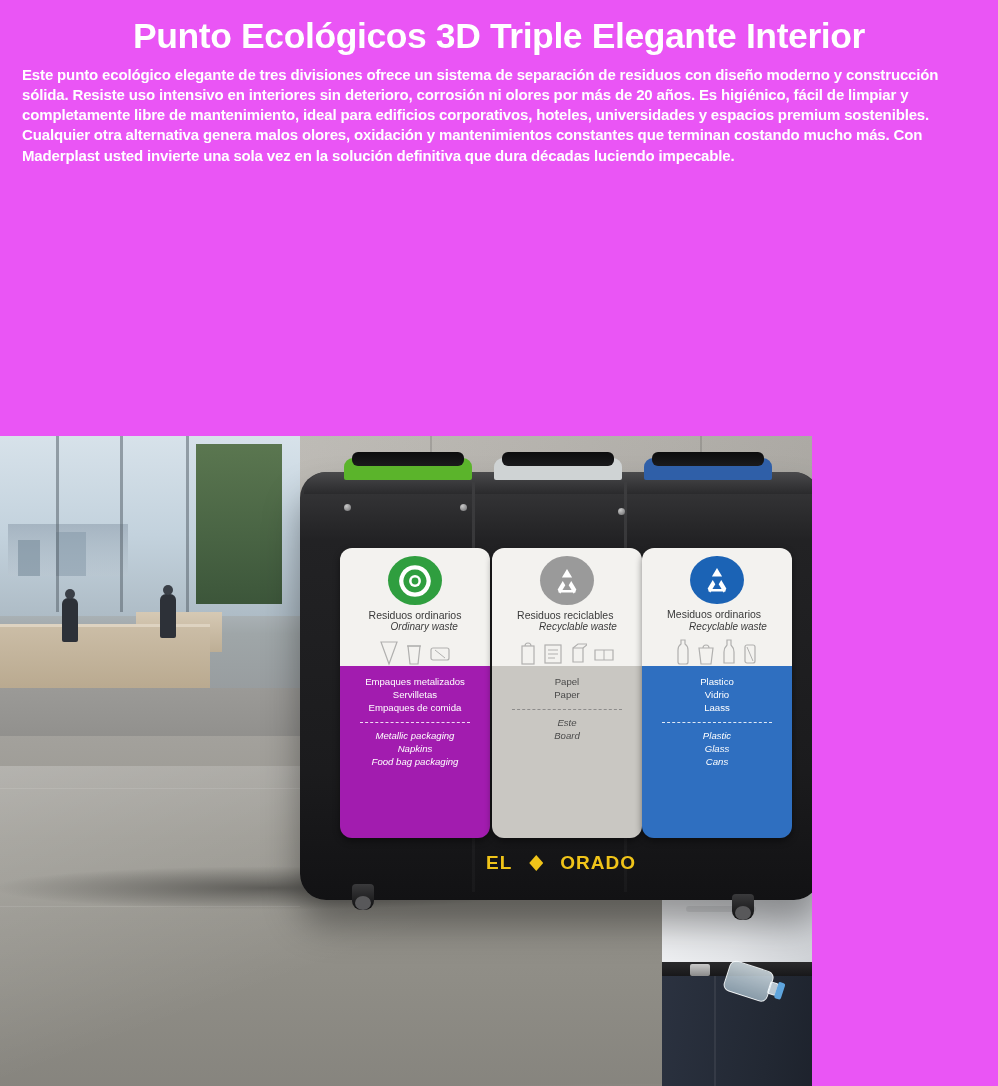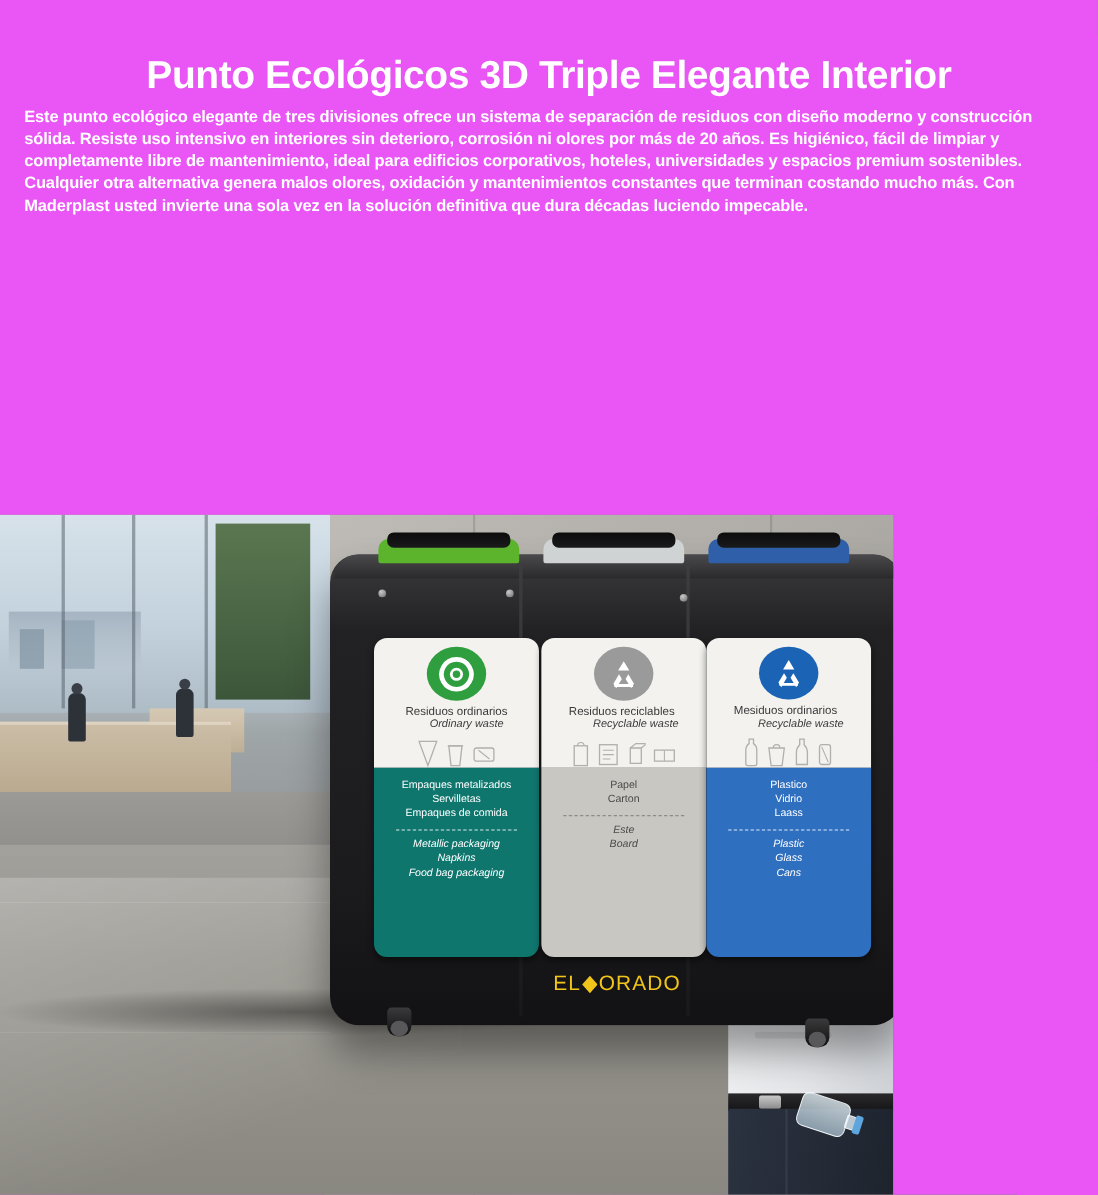--- a/index.html
+++ b/index.html
@@ -11,21 +11,20 @@
     background: #ea55f5;
     overflow: hidden;
     position: relative;
   }
 
   
   .promo-header {
     background: #ea55f5;
     padding: 14px 22px 8px 22px;
     height: 436px;
-    margin-top: 32px;
   }
   .promo-title {
     color: #ffffff;
     font-size: 35.5px;
     font-weight: bold;
     line-height: 1.28;
     letter-spacing: -0.4px;
     margin: 0 0 6px 0;
     text-align: center;
     text-shadow: 0 0 1px rgba(0,0,0,0.08);
@@ -282,21 +281,21 @@
     border: none; border-top: 1.5px dashed rgba(255,255,255,0.85);
     margin: 7px 14px;
   }
   .plate-sep.dark { border-top-color: rgba(120,120,120,0.75); }
   .plate-list em { display: block; font-style: italic; }
 
   
   .brand {
     position: absolute; left: 178px; top: 404px; width: 166px; height: 26px;
     display: flex; align-items: center; justify-content: center;
-    color: #f0c419; font-weight: normal; font-size: 19px; letter-spacing: 1px;
+    color: #f0c419; font-weight: bold; font-size: 19px; letter-spacing: 1px; gap: 16px;
   }
   .brand-diamond {
     display: inline-block; width: 14px; height: 16px; margin: 0 1px;
     background: #f0c419;
     clip-path: polygon(50% 0%, 100% 50%, 50% 100%, 0% 50%);
   }
   
   .caster {
     position: absolute; width: 22px; height: 26px;
     background: linear-gradient(180deg, #3a3a3c, #0f0f10);
@@ -424,21 +423,21 @@
           <svg class="picto" width="18" height="26" viewBox="0 0 18 26">
               <path d="M3 6 h12 l-2 18 h-8 Z" fill="none" stroke="#7a7a7a" stroke-width="1.2"></path>
               <path d="M2 6 h14" stroke="#7a7a7a" stroke-width="1.2"></path>
             </svg>
           <svg class="picto" width="22" height="26" viewBox="0 0 22 26">
               <rect x="2" y="8" width="18" height="12" rx="2" fill="none" stroke="#7a7a7a" stroke-width="1.2"></rect>
               <path d="M6 10 l10 8" stroke="#7a7a7a" stroke-width="1"></path>
             </svg>
         </div>
       </div>
-      <div class="plate-bottom" style="background:#0f766e;">
+      <div class="plate-bottom" style="background:#a21caf;">
         <div class="plate-list">
           <span style="white-space:pre-line;">Empaques metalizados
 Servilletas
 Empaques de comida</span>
         </div>
         <hr class="plate-sep">
         <div class="plate-list">
           <em style="white-space:pre-line;">Metallic packaging
 Napkins
 Food bag packaging</em>
@@ -475,21 +474,21 @@
             </svg>
           <svg class="picto" width="22" height="26" viewBox="0 0 22 26">
               <path d="M2 10 h18 v10 h-18 Z" fill="none" stroke="#7a7a7a" stroke-width="1.2"></path>
               <path d="M11 10 v10" stroke="#7a7a7a" stroke-width="1"></path>
             </svg>
         </div>
       </div>
       <div class="plate-bottom" style="background:#c9c7c2;">
         <div class="plate-list dark">
           <span style="white-space:pre-line;">Papel
-Carton</span>
+Paper</span>
         </div>
         <hr class="plate-sep dark">
         <div class="plate-list dark">
           <em style="white-space:pre-line;">Este
 Board</em>
         </div>
       </div>
     </div>
 
     <div class="plate" style="left:342px;">

